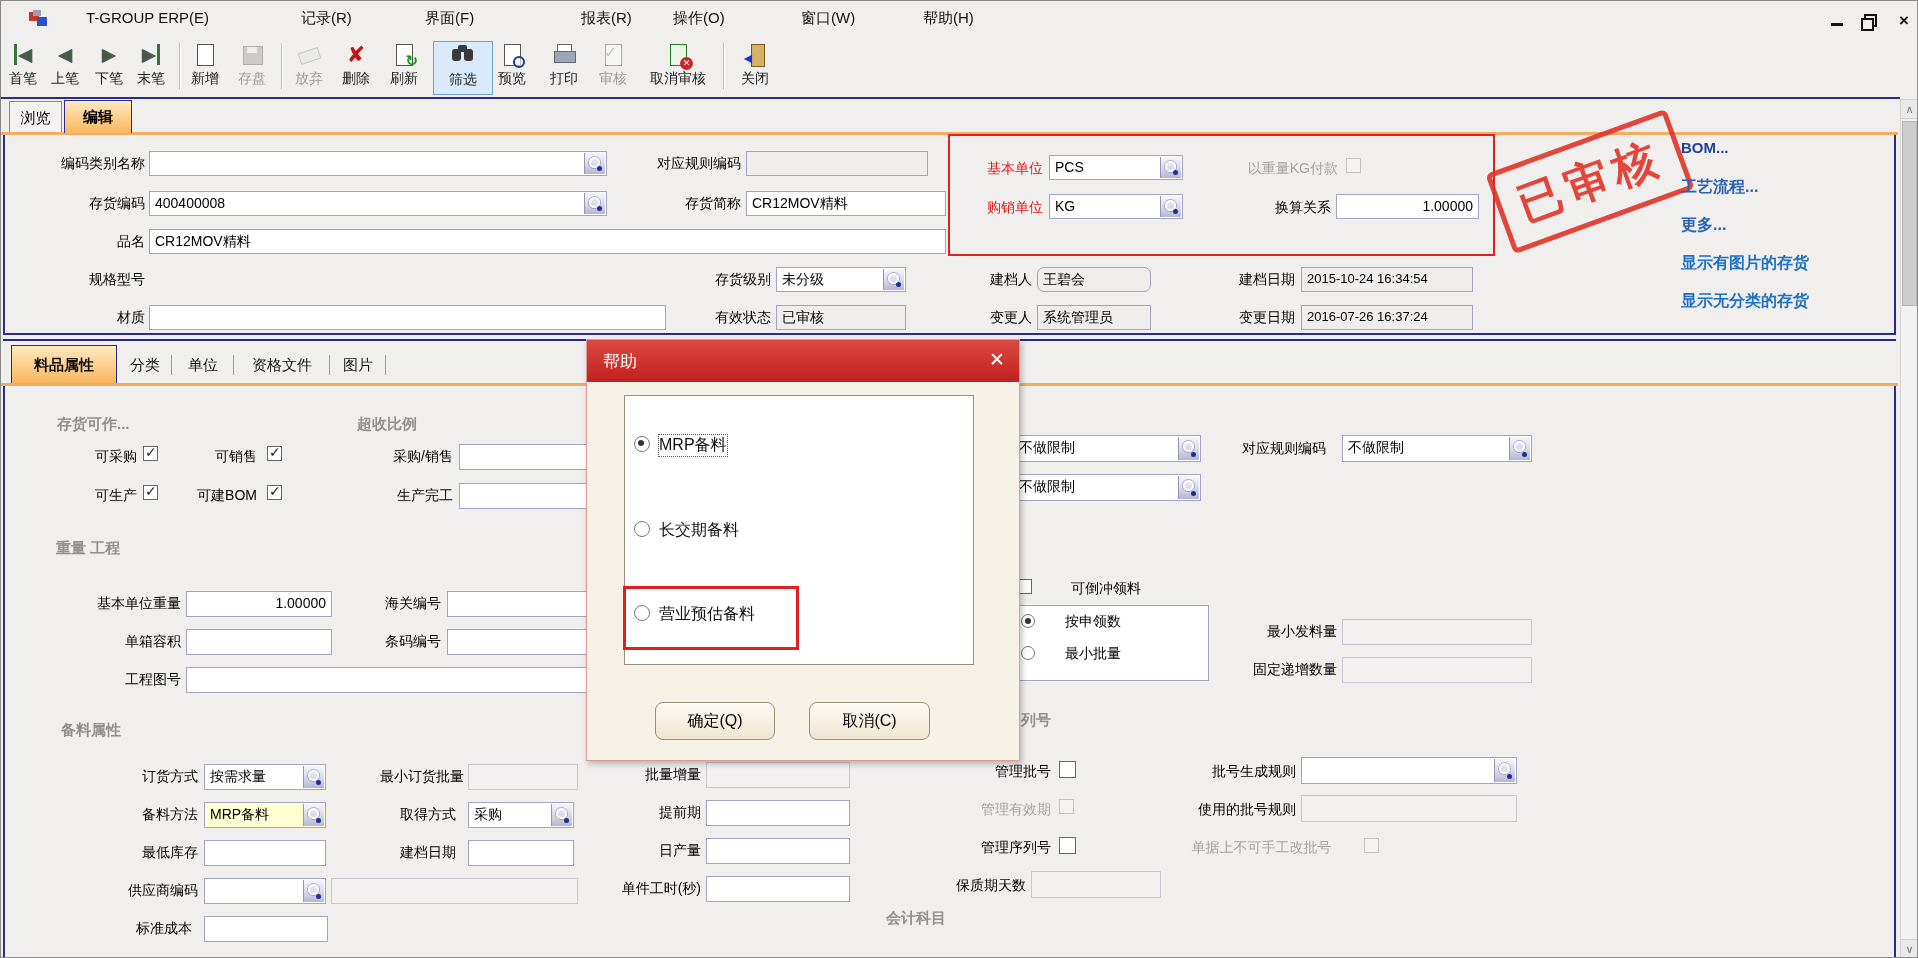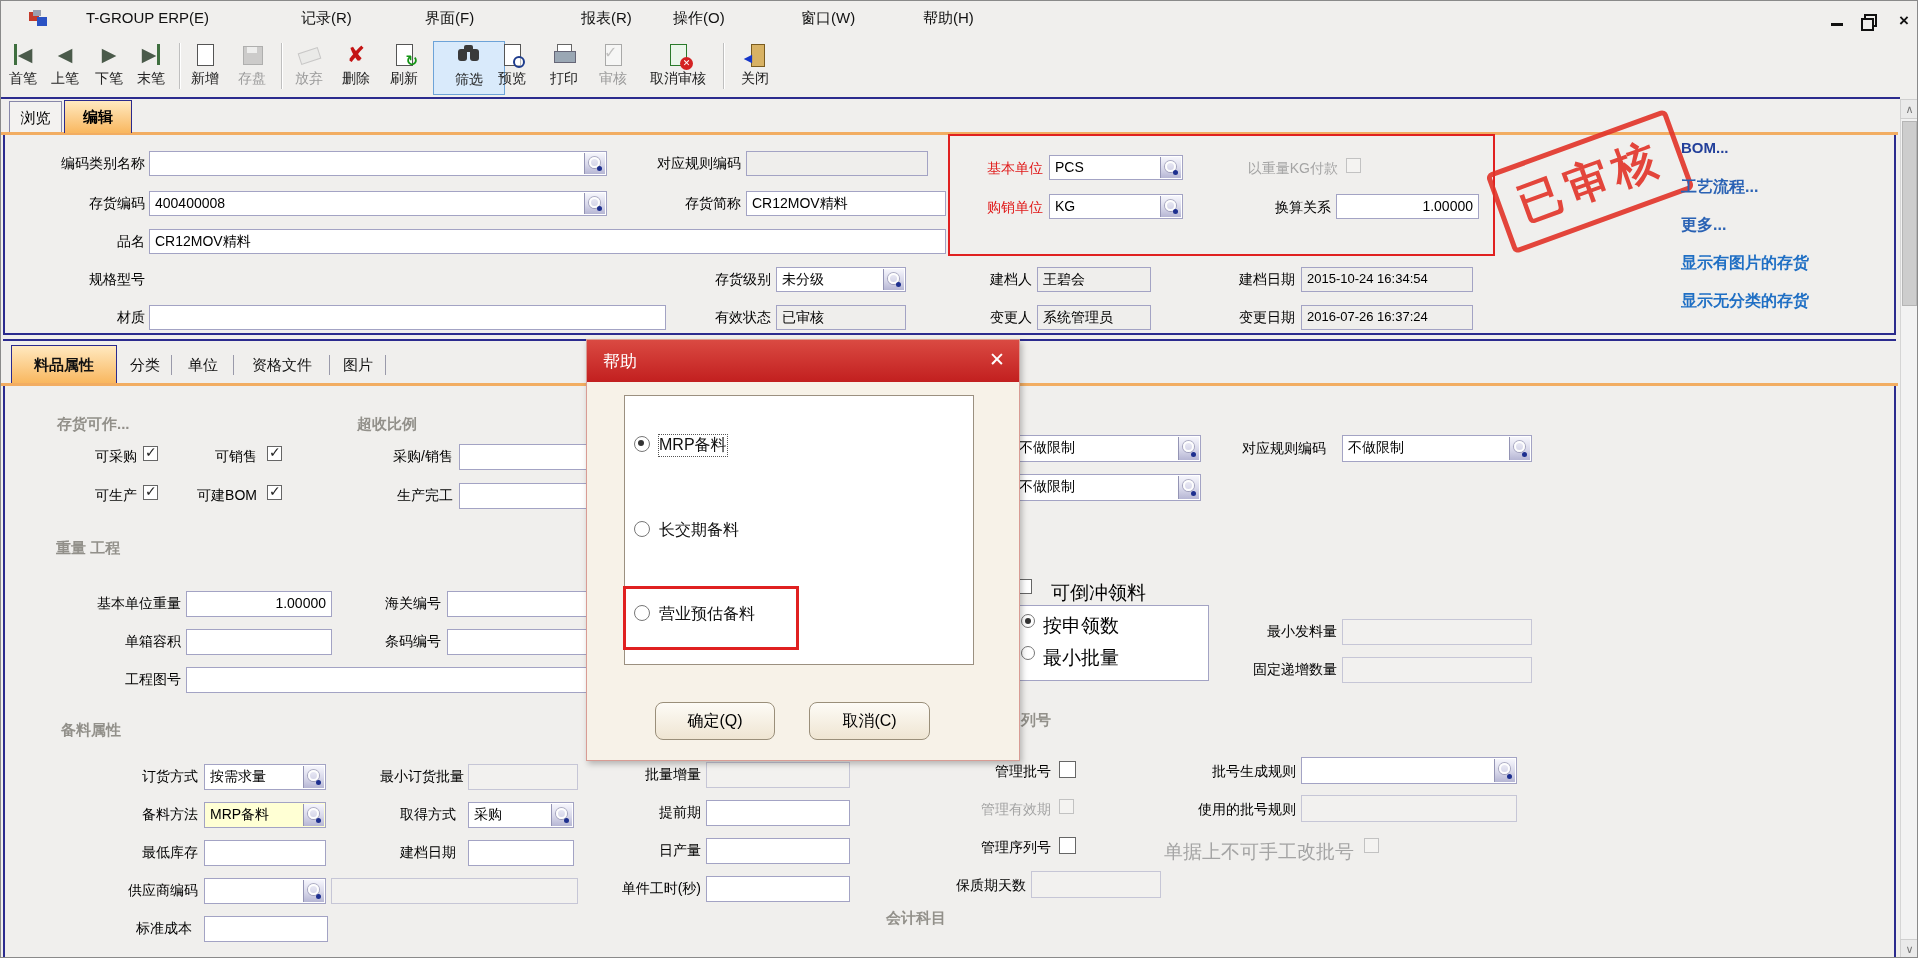--- a/index.html
+++ b/index.html
@@ -38,21 +38,21 @@
   .tab1{position:absolute;top:100px;height:31px;line-height:31px;text-align:center;font-size:15px;background:#f3f2f0;border:1px solid #8888aa;border-bottom:none;box-sizing:border-box;}
   .tab1.act{background:linear-gradient(180deg,#ffe9c0 0%,#f9b75f 100%);font-weight:bold;border:1px solid #2a2a8e;border-bottom:none;top:99px;height:33px;z-index:3;}
   .orange-line{position:absolute;left:0;width:1897px;height:3px;background:#f2ad62;}
   .side-border{position:absolute;width:2px;background:#2b2b8e;}
   
   .tab2{position:absolute;font-size:15px;color:#111;height:28px;line-height:28px;text-align:center;}
   .tab2.act{background:linear-gradient(180deg,#ffe9c0 0%,#f9b75f 100%);font-weight:bold;border:1px solid #2a2a8e;border-bottom:none;box-sizing:border-box;}
   .vd{position:absolute;width:1px;height:20px;background:#9a9aaa;}
   
   .lbl{position:absolute;font-size:14px;color:#000;text-align:right;white-space:nowrap;}
-  .lbl-l{position:absolute;font-size:19px;color:#000;text-align:left;white-space:nowrap;}
+  .lbl-l{position:absolute;font-size:14px;color:#000;text-align:center;white-space:nowrap;}
   .gray{color:#a4a4a4;}
   .redl{color:#e01818;}
   .hdr{position:absolute;font-size:15px;font-weight:bold;color:#92908a;white-space:nowrap;}
   .fld{position:absolute;background:#fff;border:1px solid #a3a3c4;box-sizing:border-box;font-size:14px;color:#000;padding:3px 5px 0 5px;white-space:nowrap;overflow:hidden;}
   .fld.ro{background:#efeeec;}
   .fld.dis{background:#f2f1ef;border-color:#c6c6d6;}
   .fld.yel{background:#ffffd4;}
   .fld.num{text-align:right;padding-left:40px;}
   .fld.lk{padding-right:24px;}
   .lkb{position:absolute;top:1px;right:1px;bottom:1px;width:20px;background:linear-gradient(180deg,#f6f6fc 0%,#d8d8ea 55%,#b6b6d4 100%);border-left:1px solid #9494b4;}
@@ -151,21 +151,21 @@
       <span class="ti ti-x">✘</span>
       <span class="tl">删除</span>
     </div>
   <div class="tbtn" style="left:382px;width:42px;">
       <span class="ti">
         <span class="ti-page"></span>
         <span class="ti-refresh-a">↻</span>
       </span>
       <span class="tl">刷新</span>
     </div>
-  <div class="tbtn sel" style="left:432px;width:72px;">
+  <div class="tbtn sel" style="left:432px;width:60px;">
       <span class="ti">
         <span class="ti-binoc"></span>
       </span>
       <span class="tl">筛选</span>
     </div>
   <div class="tbtn" style="left:488px;width:46px;">
       <span class="ti">
         <span class="ti-page"></span>
         <span class="ti-mag"></span>
       </span>
@@ -220,21 +220,21 @@
   <div class="lbl" style="left:640px;top:194px;width:100px;">存货简称</div>
   <div class="fld" style="left:745px;top:190px;width:200px;height:25px;">CR12MOV精料</div>
 
   <div class="lbl" style="left:44px;top:232px;width:100px;">品名</div>
   <div class="fld" style="left:148px;top:228px;width:797px;height:25px;">CR12MOV精料</div>
 
   <div class="lbl" style="left:44px;top:270px;width:100px;">规格型号</div>
   <div class="lbl" style="left:670px;top:270px;width:100px;">存货级别</div>
   <div class="fld lk" style="left:775px;top:266px;width:130px;height:25px;"><span>未分级</span><span class="lkb"></span></div>
   <div class="lbl" style="left:955px;top:270px;width:76px;">建档人</div>
-  <div class="fld ro" style="left:1036px;top:266px;width:114px;height:25px;">王碧会</div>
+  <div class="fld ro" style="left:1036px;top:266px;width:114px;height:25px;border-radius:7px;">王碧会</div>
   <div class="lbl" style="left:1194px;top:270px;width:100px;">建档日期</div>
   <div class="fld ro" style="left:1300px;top:266px;width:172px;height:25px;font-size:13px;">2015-10-24 16:34:54</div>
 
   <div class="lbl" style="left:44px;top:308px;width:100px;">材质</div>
   <div class="fld" style="left:148px;top:304px;width:517px;height:25px;"></div>
   <div class="lbl" style="left:670px;top:308px;width:100px;">有效状态</div>
   <div class="fld ro" style="left:775px;top:304px;width:130px;height:25px;">已审核</div>
   <div class="lbl" style="left:955px;top:308px;width:76px;">变更人</div>
   <div class="fld ro" style="left:1036px;top:304px;width:114px;height:25px;">系统管理员</div>
   <div class="lbl" style="left:1194px;top:308px;width:100px;">变更日期</div>

